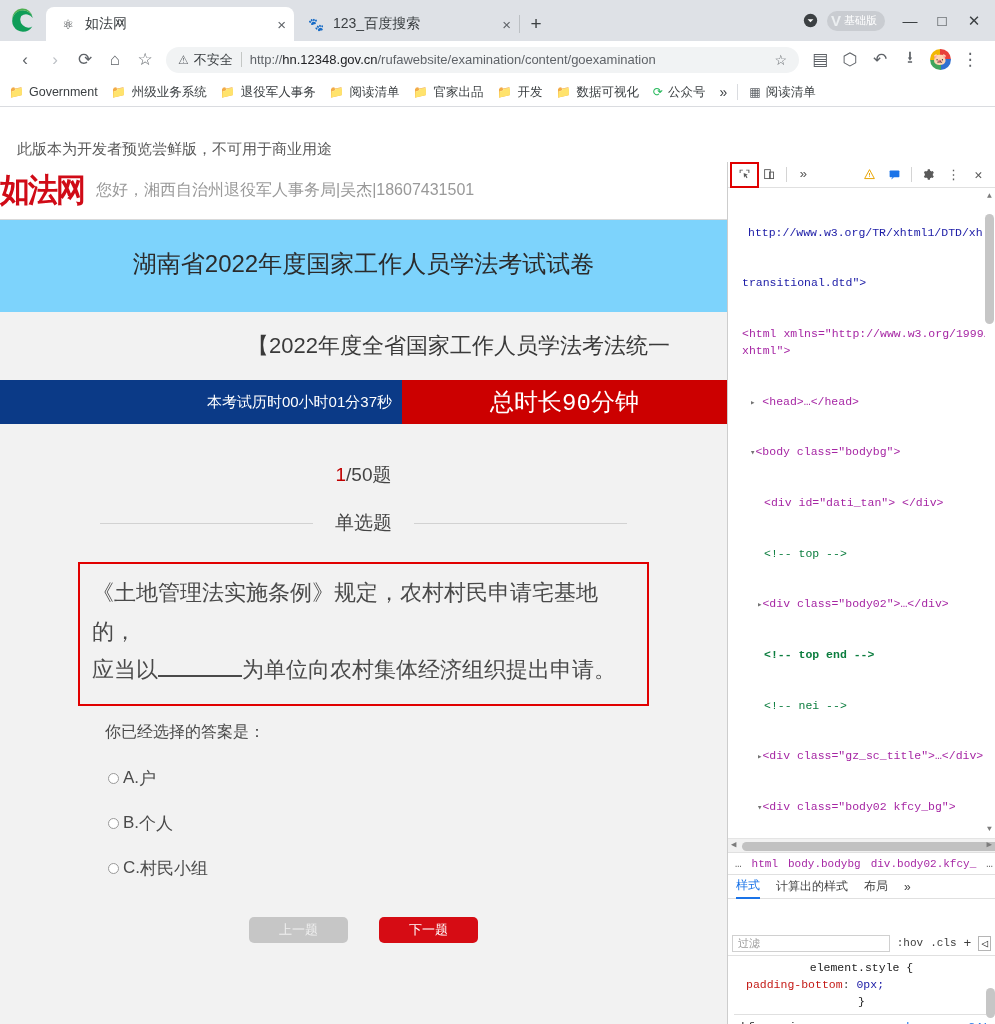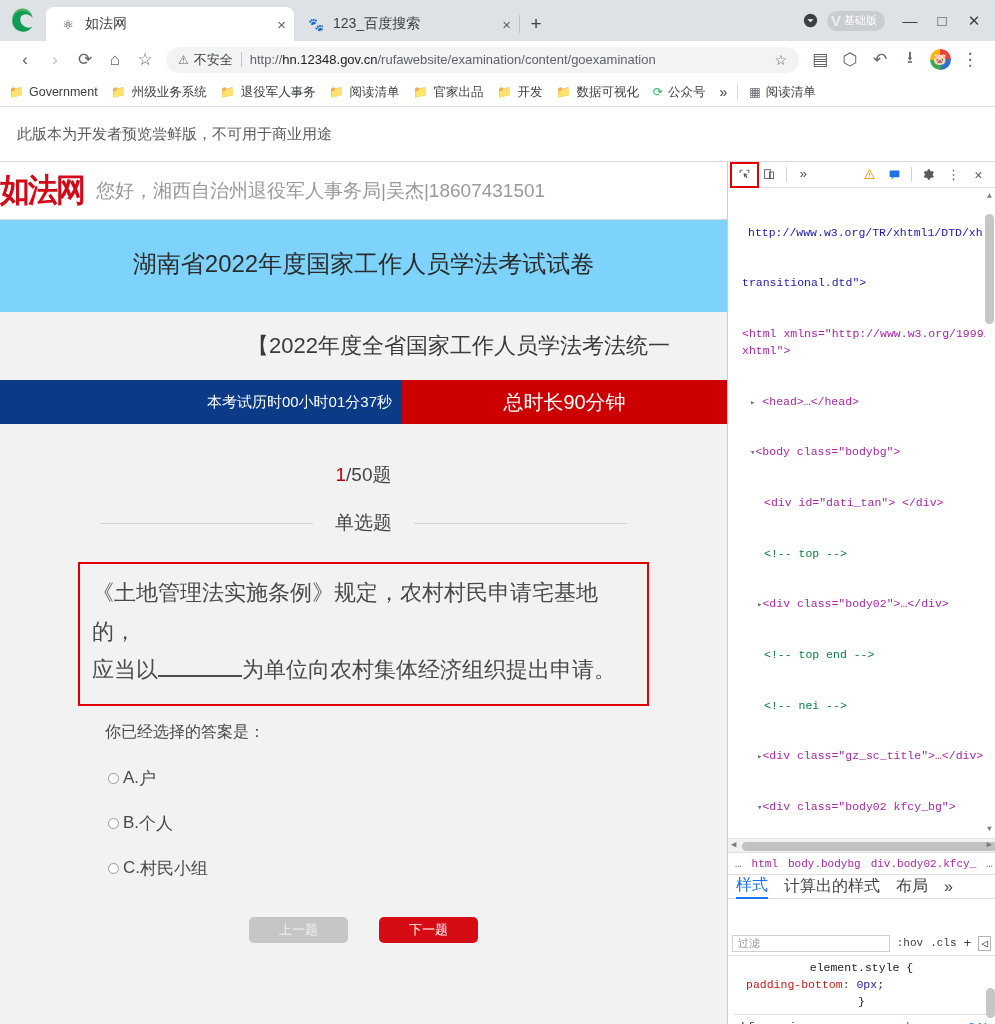--- a/index.html
+++ b/index.html
@@ -79,57 +79,57 @@
     border-bottom:1px solid #dadce0;
   }
   .bm { display:flex; align-items:center; font-size:12.5px; color:#3c4043; margin-right:14px; white-space:nowrap;}
   .bm .bico { margin-right:5px; font-size:12px; color:#5f6368; display:flex; }
   .bm .bico.green { color:#2aba5e; }
   .bm-more { color:#3c4043; font-size:14px; margin-right:10px; }
   .bm-div { width:1px; height:16px; background:#dadce0; margin-right:11px; }
 
   
   .devbanner {
-    position:absolute; left:0; top:107px; width:995px; height:55px;
+    position:absolute; left:0; top:122px; width:995px; height:55px;
     background:#ffffff; display:flex; align-items:center; padding-left:17px;
     font-size:15px; color:#5a5a5a; border-bottom:1px solid #d6d6d6;
   }
 
   
   .viewport {
     position:absolute; left:0; top:162px; width:727px; height:862px;
     background:#f2f2f2; overflow:hidden;
   }
   .pg-header {
     height:57px; background:#ffffff; display:flex; align-items:center;
   }
   .pg-logo {
     font-size:30px; font-weight:bold; color:#d00b17; letter-spacing:-2px;
     font-family:"DejaVu Sans", sans-serif; padding-left:0px; width:88px;
     transform: scaleY(1.08);
   }
-  .pg-greet { font-size:19px; color:#999; margin-left:8px; }
+  .pg-greet { font-size:16px; color:#999; margin-left:8px; }
   .pg-navline { height:1px; background:#d9d9d9; }
 
   .paper-title-wrap { background:#7dd3fc; height:92px; display:flex; align-items:flex-start; justify-content:center; }
   .paper-title { font-size:24px; color:#2b2b2b; padding-top:28px; white-space:nowrap; }
 
   .kfcy-title {
     background:#f2f2f2; height:68px; display:flex; align-items:center; justify-content:center;
     font-size:22px; color:#3a3a3a; padding-left:190px; white-space:nowrap; overflow:hidden;
   }
 
   .timebar { height:44px; display:flex; }
   .timebar .elapsed {
     width:402px; background:#0b3a87; color:#ffffff; font-size:15px;
     display:flex; align-items:center; justify-content:flex-end; padding-right:10px;
   }
   .timebar .total {
-    width:325px; background:#cc0000; color:#ffffff; font-size:20px;
-    display:flex; align-items:center; justify-content:center;
+    width:325px; background:#cc0000; color:#ffffff; font-size:24px;
+    display:flex; align-items:center; justify-content:center;font-family:Liberation Mono, monospace;
   }
 
   .qbody { background:#f2f2f2; padding-top:38px; }
   .qcount { text-align:center; font-size:19px; color:#444; }
   .qcount .num { color:#c00000; }
   .qtype-row {
     display:flex; align-items:center; justify-content:center; margin-top:22px;
     padding:0 100px;
   }
   .qtype-row .ln { height:1px; background:#d2d2d2; flex:1; }
@@ -205,21 +205,21 @@
 
   .dt-breadcrumb {
     height:23px; display:flex; align-items:center; gap:10px; padding:0 7px; flex:none;
     font-size:11px; border-top:1px solid #e0e0e0; border-bottom:1px solid #e0e0e0;
     background:#ffffff; overflow:hidden; white-space:nowrap;
   }
   .dt-breadcrumb .crumb { color:#a626a4; }
   .dt-breadcrumb .ell { color:#666; }
 
   .dt-tabs { height:24px; display:flex; align-items:center; gap:16px; padding:0 8px; flex:none;
-             font-family:"Liberation Sans",sans-serif; font-size:16px; color:#444;
+             font-family:"Liberation Sans",sans-serif; font-size:12px; color:#444;
              border-bottom:1px solid #e0e0e0; }
   .dt-tabs .t.sel { color:#1a73e8; border-bottom:2px solid #1a73e8; height:24px; display:flex; align-items:center; }
   .dt-tabs .t { height:24px; display:flex; align-items:center; }
 
   .dt-filterrow { height:25px; display:flex; align-items:center; padding:0 4px; flex:none;
                   border-bottom:1px solid #e0e0e0; gap:7px;margin-top:32px; }
   .dt-filter { flex:1; height:17px; border:1px solid #d0d0d0; background:#fff; font-size:11px;
                color:#9a9a9a; display:flex; align-items:center; padding-left:5px; }
   .dt-filterrow .lnk { font-size:11px; color:#3b3b3b; }
   .dt-filterrow .plus { font-size:13px; color:#3b3b3b; }
@@ -458,21 +458,21 @@
 
     <div class="dt-dom">
       <div class="row" style="padding-left:16px;"><span class="val">http://www.w3.org/TR/xhtml1/DTD/xh</span></div>
       <div class="row" style="padding-left:10px;"><span class="val">transitional.dtd"&gt;</span></div>
       <div class="row" style="padding-left:10px;"><span class="tag">&lt;html xmlns="http://www.w3.org/1999/xhtml"&gt;</span></div>
       <div class="row" style="padding-left:18px;"><span class="arrow">▸</span> <span class="tag">&lt;head&gt;…&lt;/head&gt;</span></div>
       <div class="row" style="padding-left:18px;"><span class="arrow">▾</span><span class="tag">&lt;body class="bodybg"&gt;</span></div>
       <div class="row" style="padding-left:32px;"><span class="tag">&lt;div id="dati_tan"&gt; &lt;/div&gt;</span></div>
       <div class="row" style="padding-left:32px;"><span class="cmt">&lt;!-- top --&gt;</span></div>
       <div class="row" style="padding-left:25px;"><span class="arrow">▸</span><span class="tag">&lt;div class="body02"&gt;…&lt;/div&gt;</span></div>
-      <div class="row" style="padding-left:32px;"><span class="cmt">&lt;!-- top end --&gt;</span></div>
+      <div class="row" style="padding-left:32px;font-weight:bold;"><span class="cmt">&lt;!-- top end --&gt;</span></div>
       <div class="row" style="padding-left:32px;"><span class="cmt">&lt;!-- nei --&gt;</span></div>
       <div class="row" style="padding-left:25px;"><span class="arrow">▸</span><span class="tag">&lt;div class="gz_sc_title"&gt;…&lt;/div&gt;</span></div>
       <div class="row" style="padding-left:25px;"><span class="arrow">▾</span><span class="tag">&lt;div class="body02 kfcy_bg"&gt;</span></div>
       
       
       
       
       
       
       

